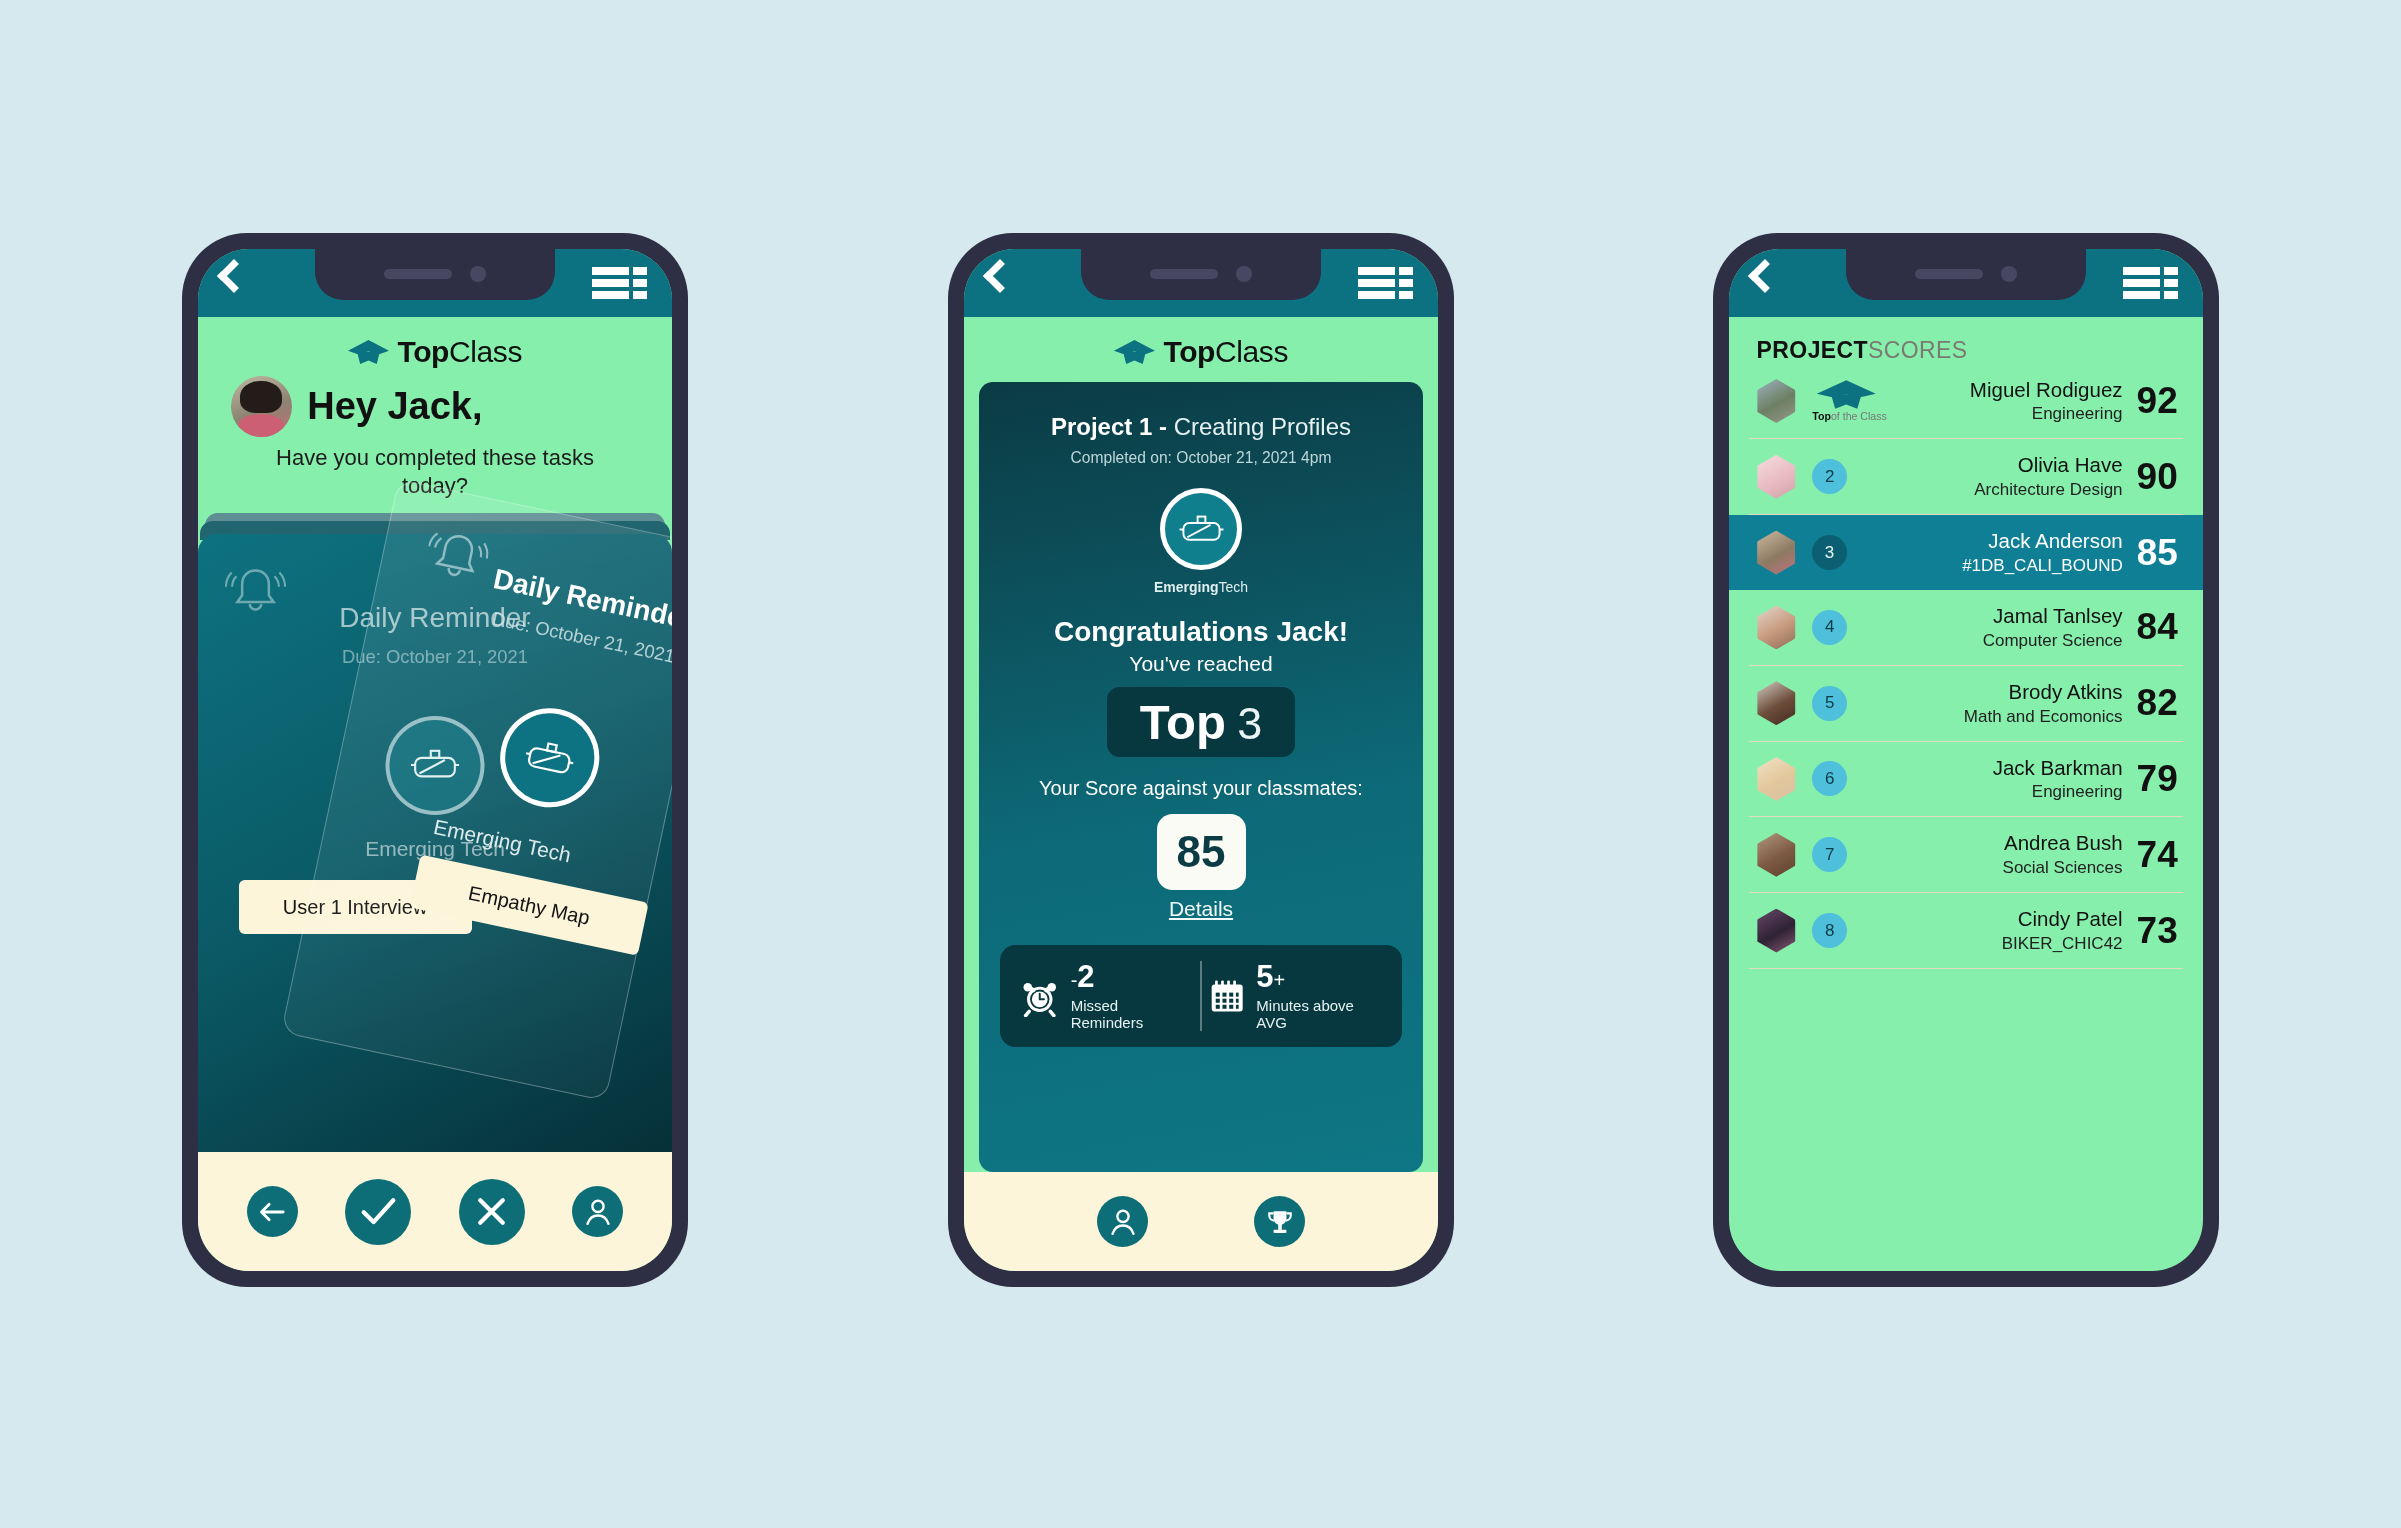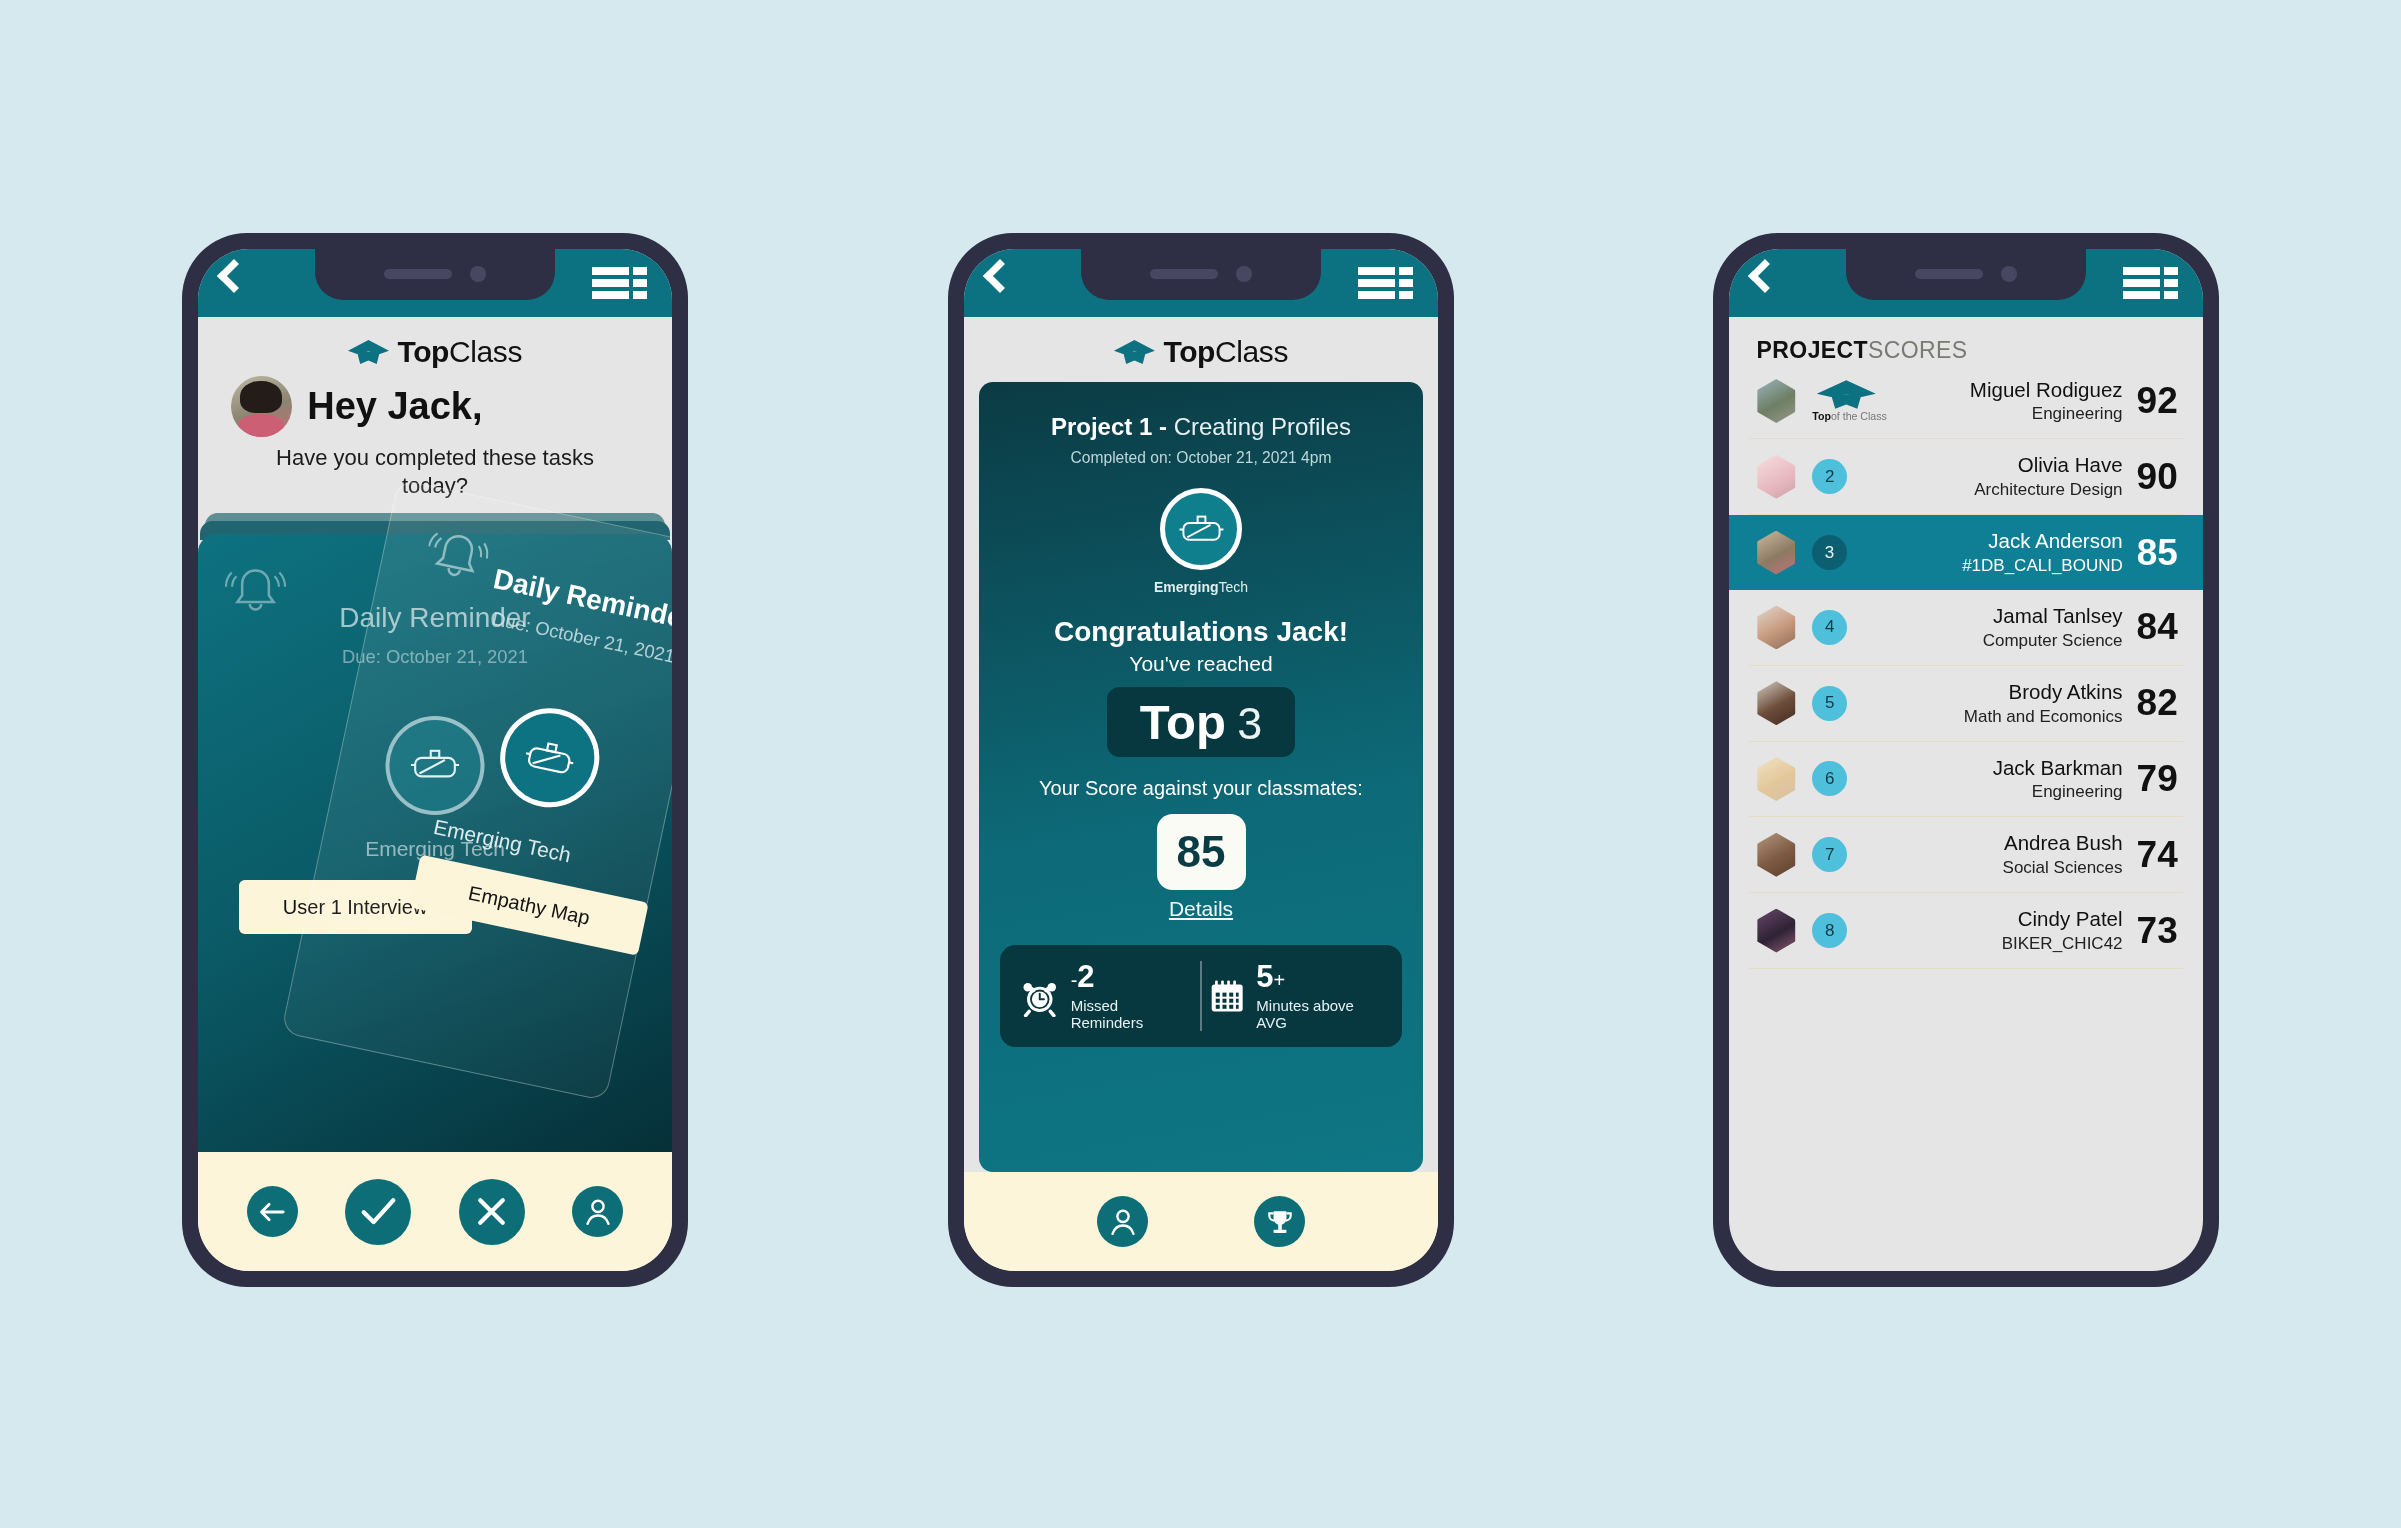--- a/index.html
+++ b/index.html
@@ -15,21 +15,21 @@
   .phone {
     position: absolute;
     width: 506px; height: 1054px;
     background: #2e2e44;
     border-radius: 65px;
     padding: 15.6px;
   }
   .phone-screen {
     position: relative;
     width: 100%; height: 100%;
-    background: #e5e5e5;
+    background: #86efac;
     border-radius: 51px;
     overflow: hidden;
     display: flex; flex-direction: column;
   }
 
   
   .topbar {
     position: relative;
     height: 68px;
     background: #0c7180;

